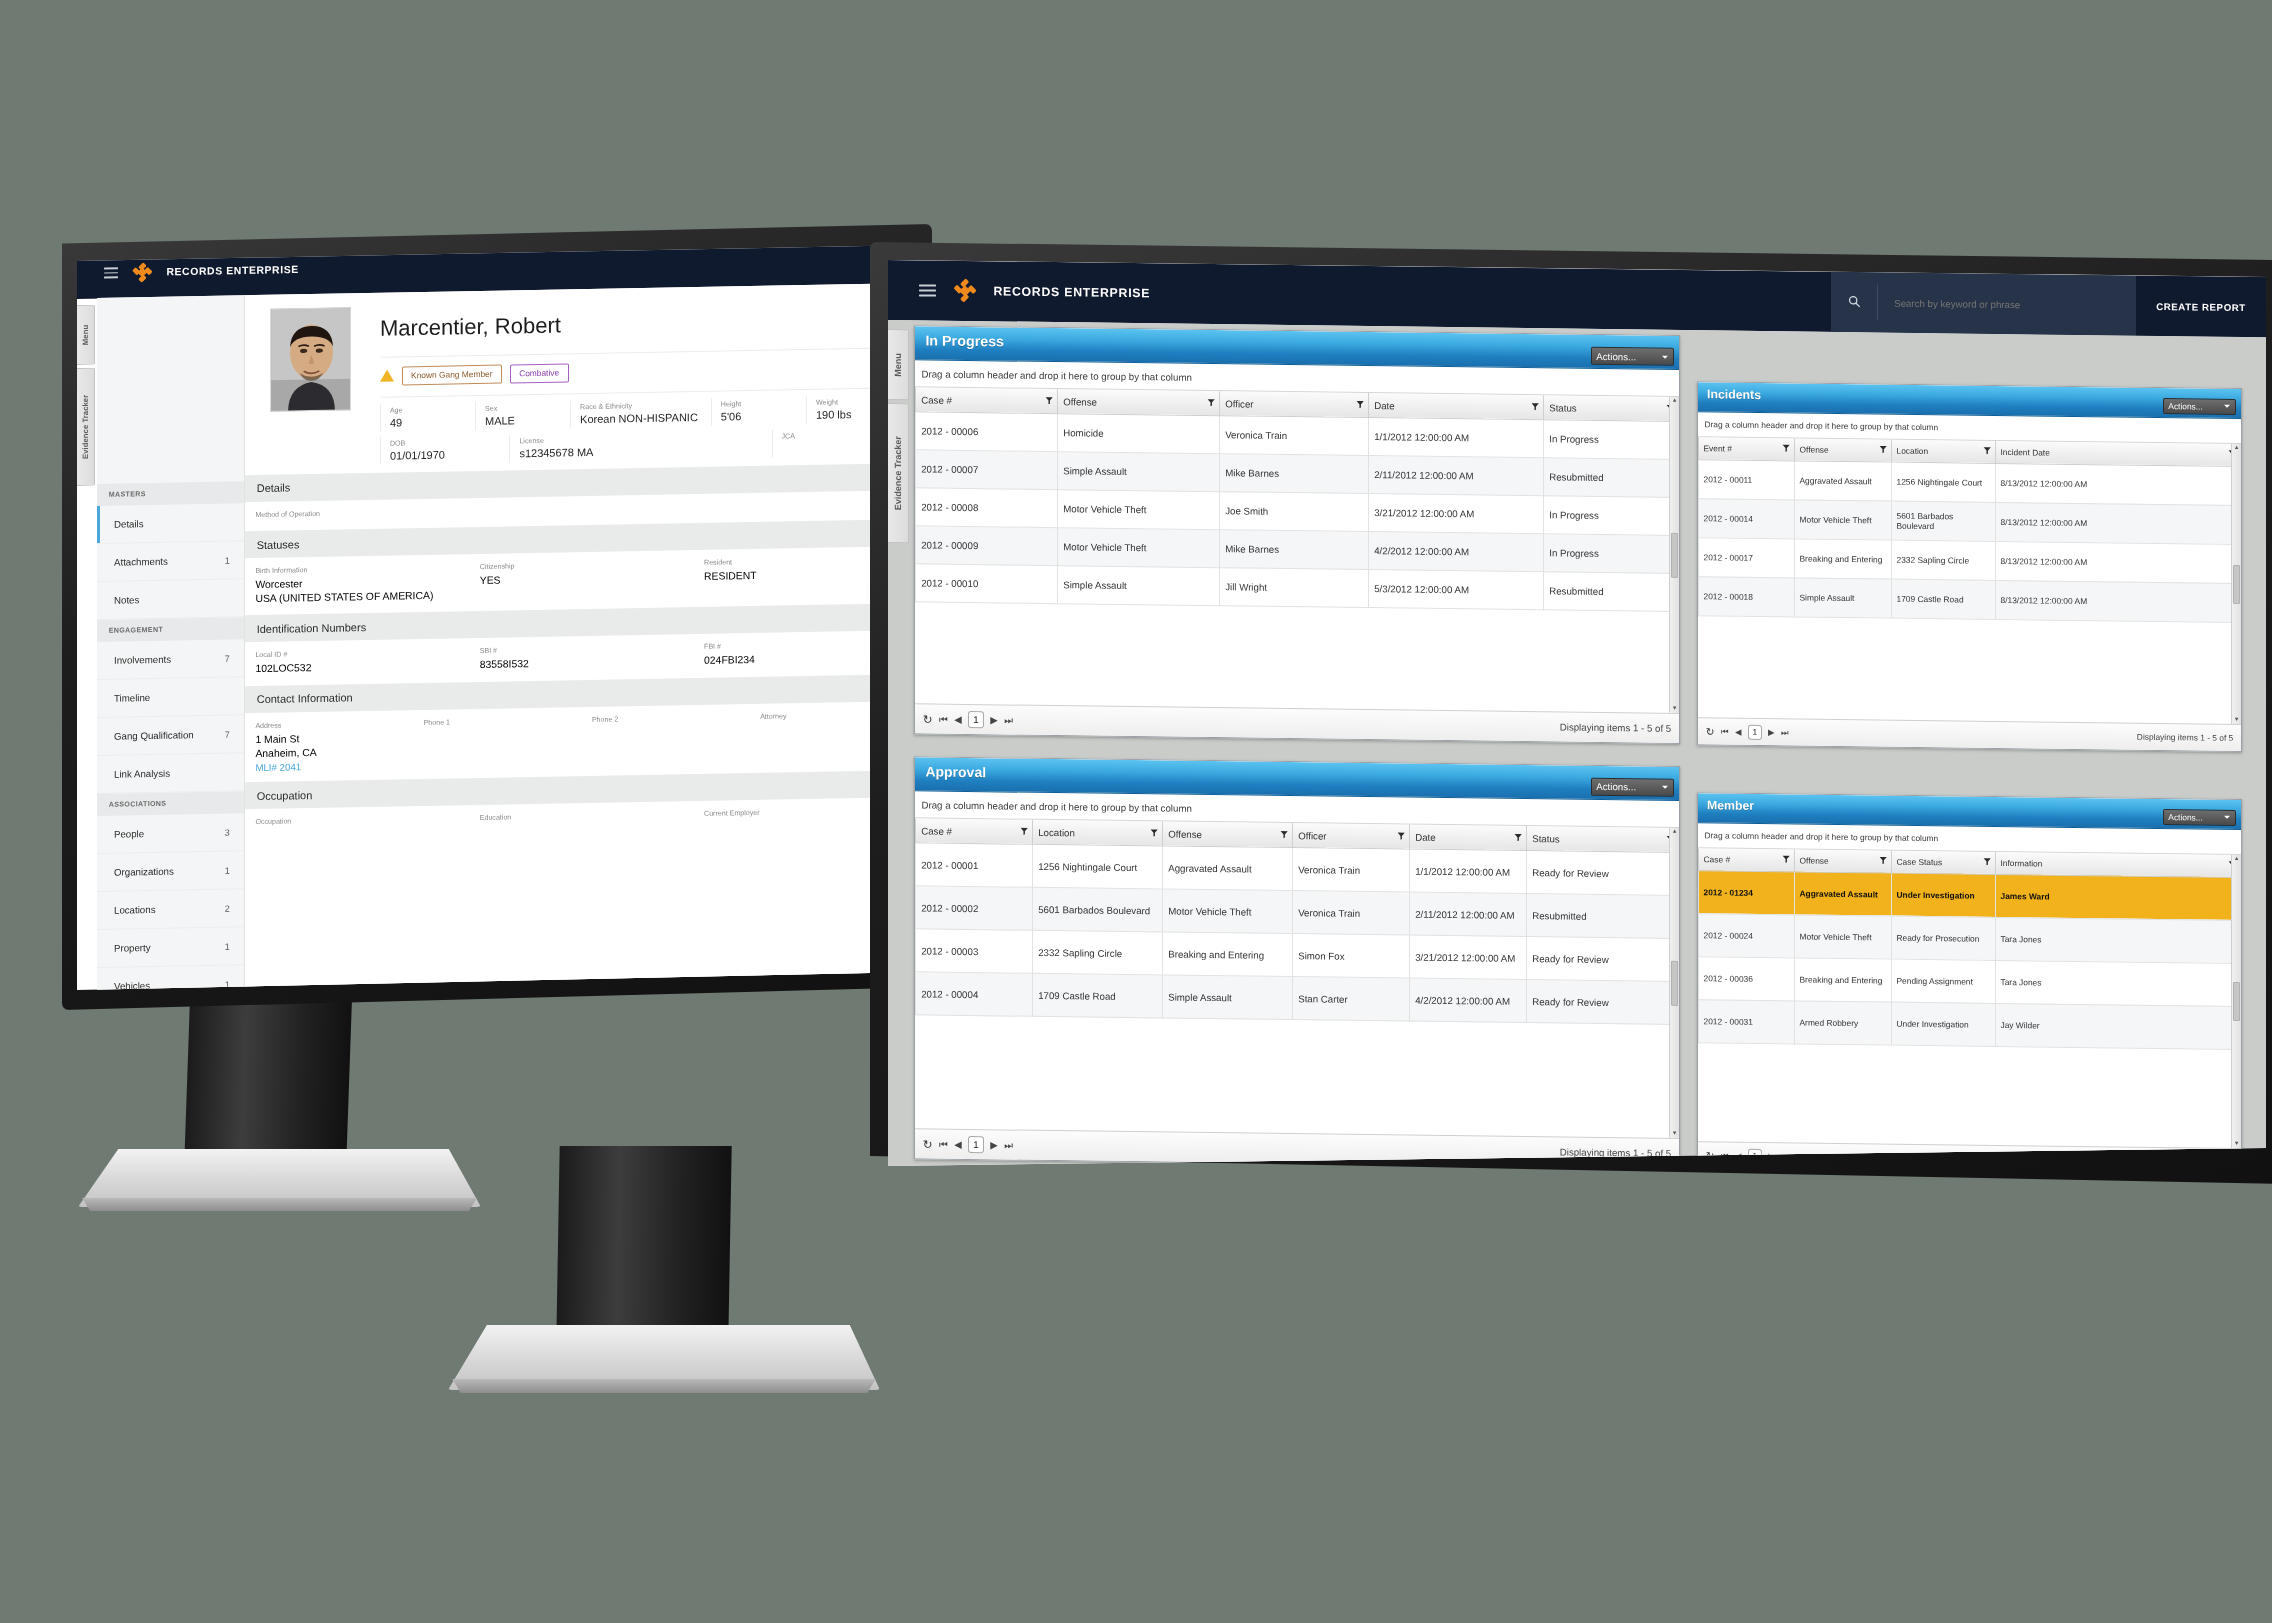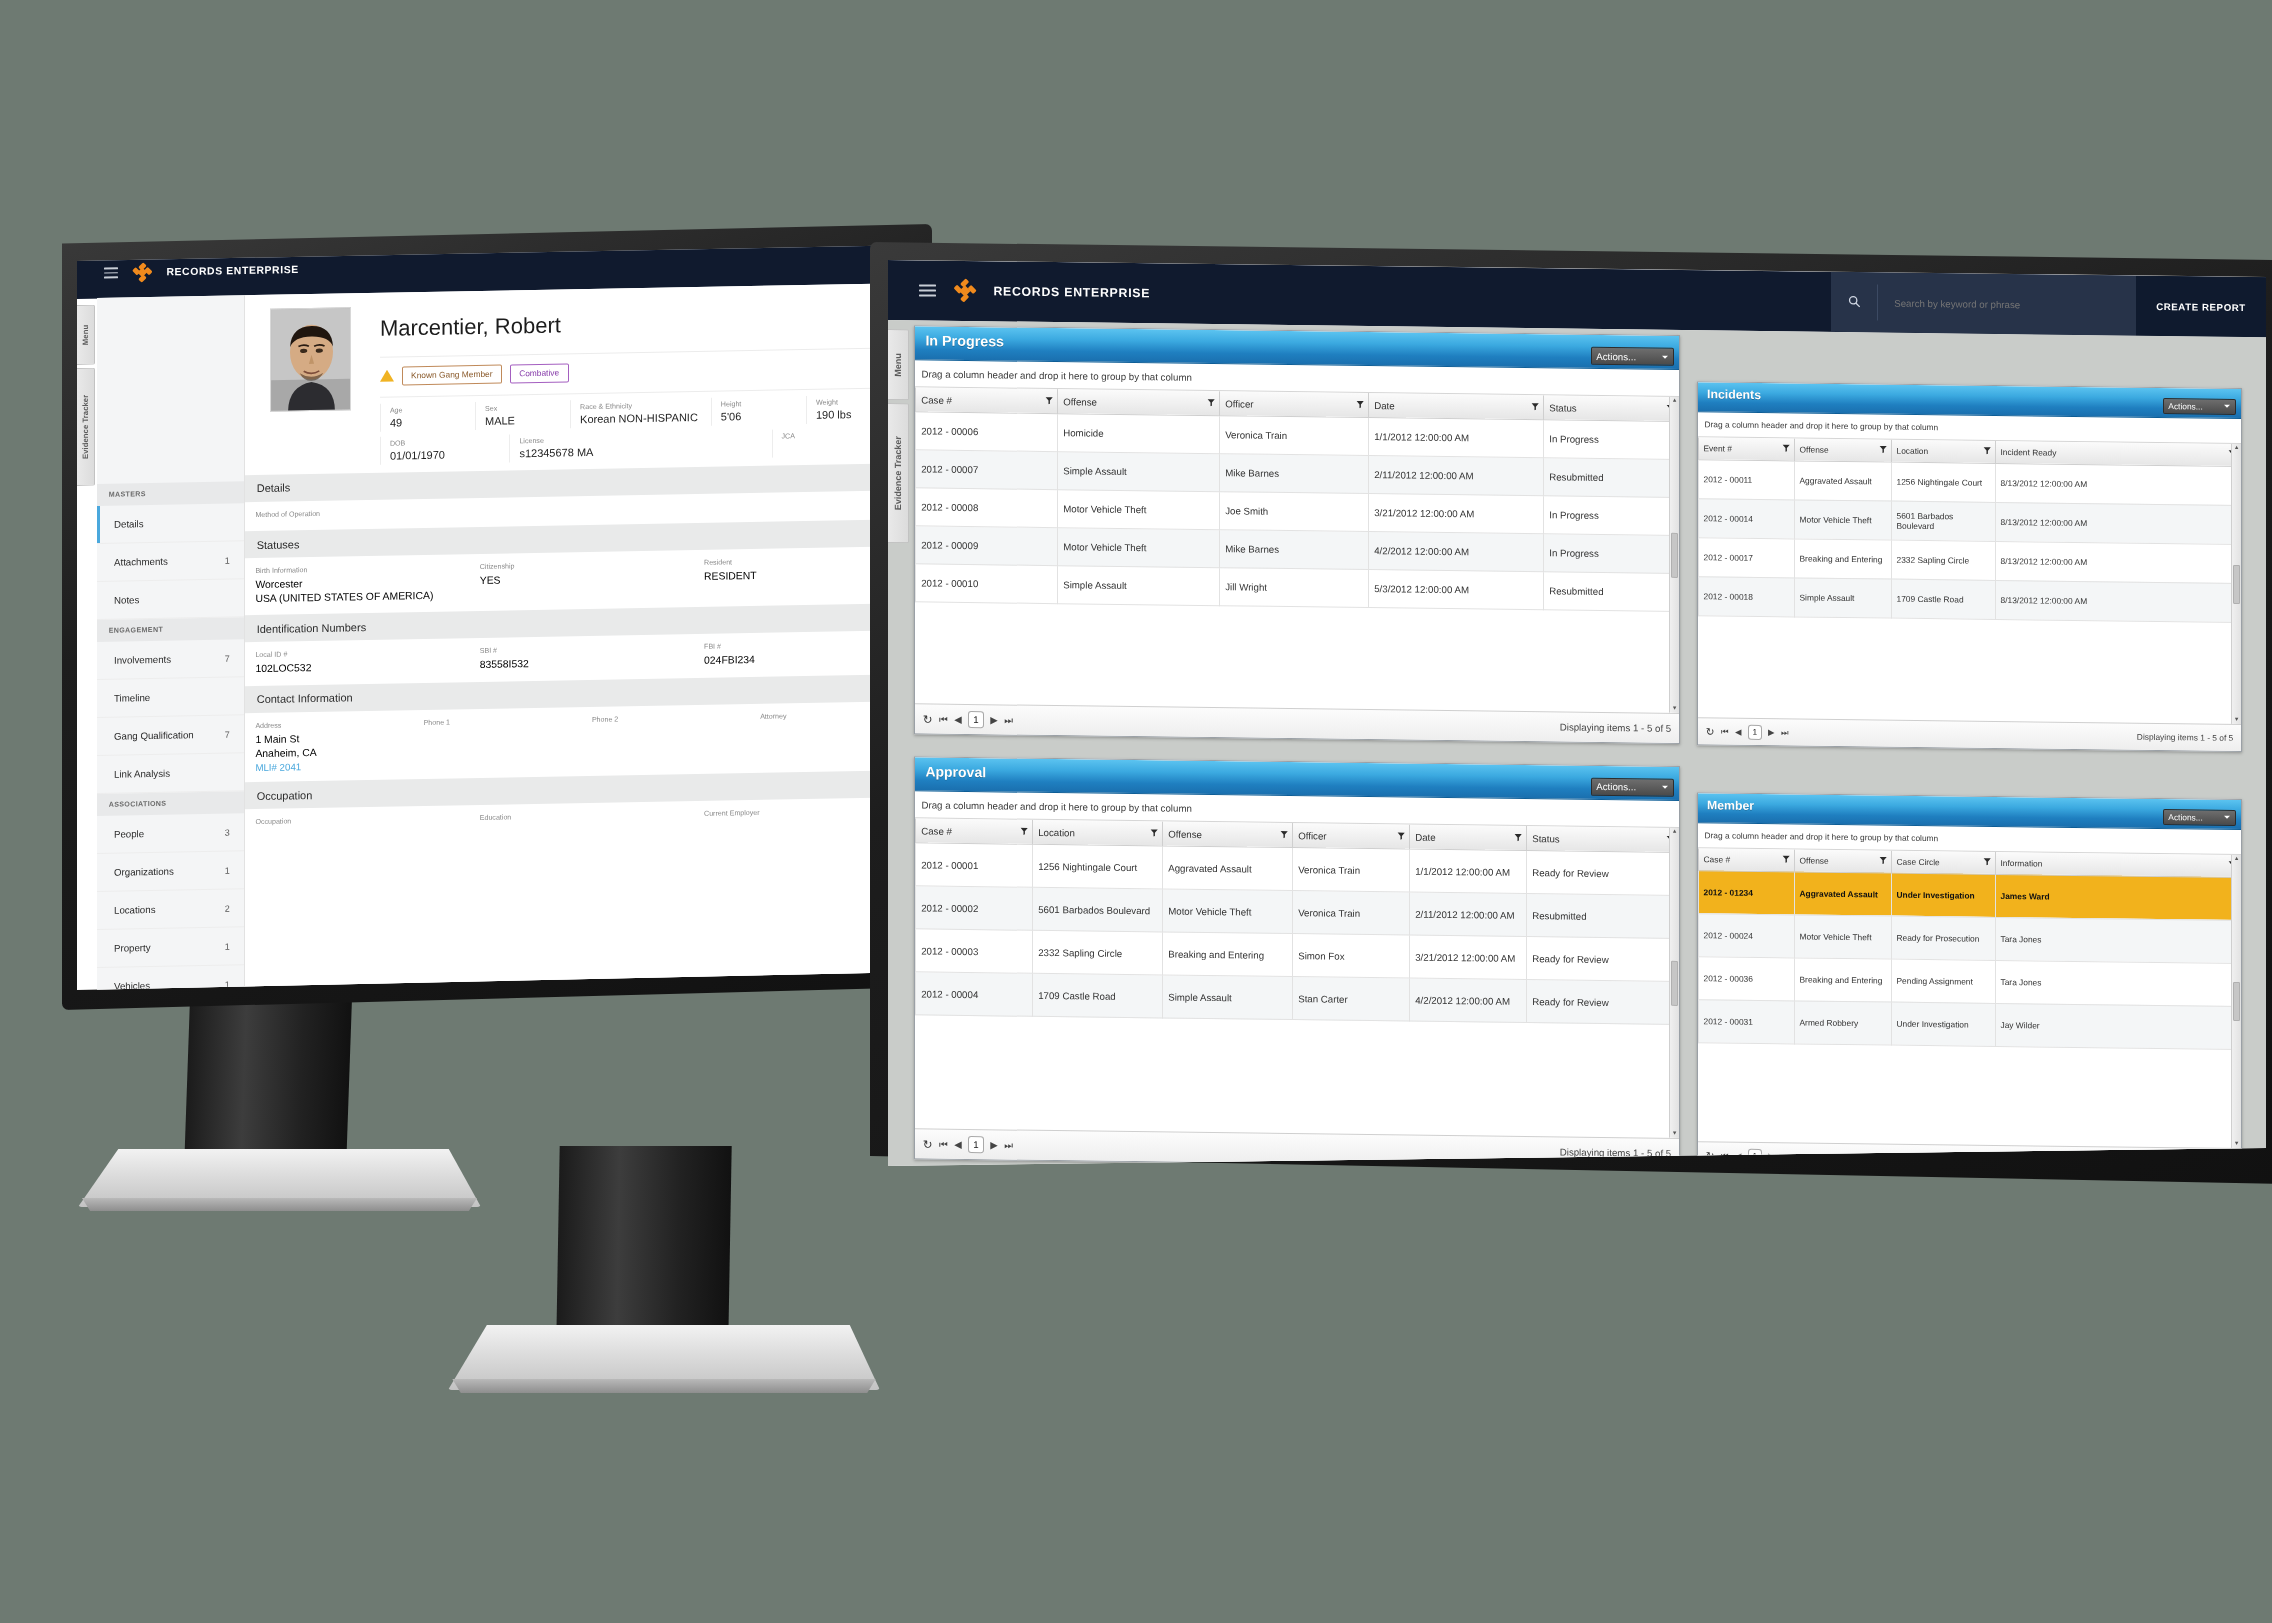--- a/index.html
+++ b/index.html
@@ -676,21 +676,21 @@
      </th>
                     <th style="font-size:8.4px;padding:5.8px 10.4px 5.8px 4.5px;width:104px;">
        <span>Location</span>
        <span class="flt">
      <svg width="8.4" height="8.4" viewBox="0 0 13 13">
                           <path d="M1 1h11L7.6 6.2V11L5.4 12V6.2z" fill="#2b2b2b"></path>
                         </svg>
    </span>
      </th>
                     <th style="font-size:8.4px;padding:5.8px 10.4px 5.8px 4.5px;">
-       <span>Incident Ready</span>
+       <span>Incident Date</span>
        <span class="flt">
      <svg width="8.4" height="8.4" viewBox="0 0 13 13">
                           <path d="M1 1h11L7.6 6.2V11L5.4 12V6.2z" fill="#2b2b2b"></path>
                         </svg>
    </span>
      </th>
                   </tr>
                 </thead>
         <tbody>
                   <tr class="">
@@ -876,21 +876,21 @@
      </th>
                     <th style="font-size:8.4px;padding:5.8px 10.4px 5.8px 4.5px;width:97px;">
        <span>Offense</span>
        <span class="flt">
      <svg width="8.4" height="8.4" viewBox="0 0 13 13">
                           <path d="M1 1h11L7.6 6.2V11L5.4 12V6.2z" fill="#2b2b2b"></path>
                         </svg>
    </span>
      </th>
                     <th style="font-size:8.4px;padding:5.8px 10.4px 5.8px 4.5px;width:104px;">
-       <span>Case Circle</span>
+       <span>Case Status</span>
        <span class="flt">
      <svg width="8.4" height="8.4" viewBox="0 0 13 13">
                           <path d="M1 1h11L7.6 6.2V11L5.4 12V6.2z" fill="#2b2b2b"></path>
                         </svg>
    </span>
      </th>
                     <th style="font-size:8.4px;padding:5.8px 10.4px 5.8px 4.5px;">
        <span>Information</span>
        <span class="flt">
      <svg width="8.4" height="8.4" viewBox="0 0 13 13">

